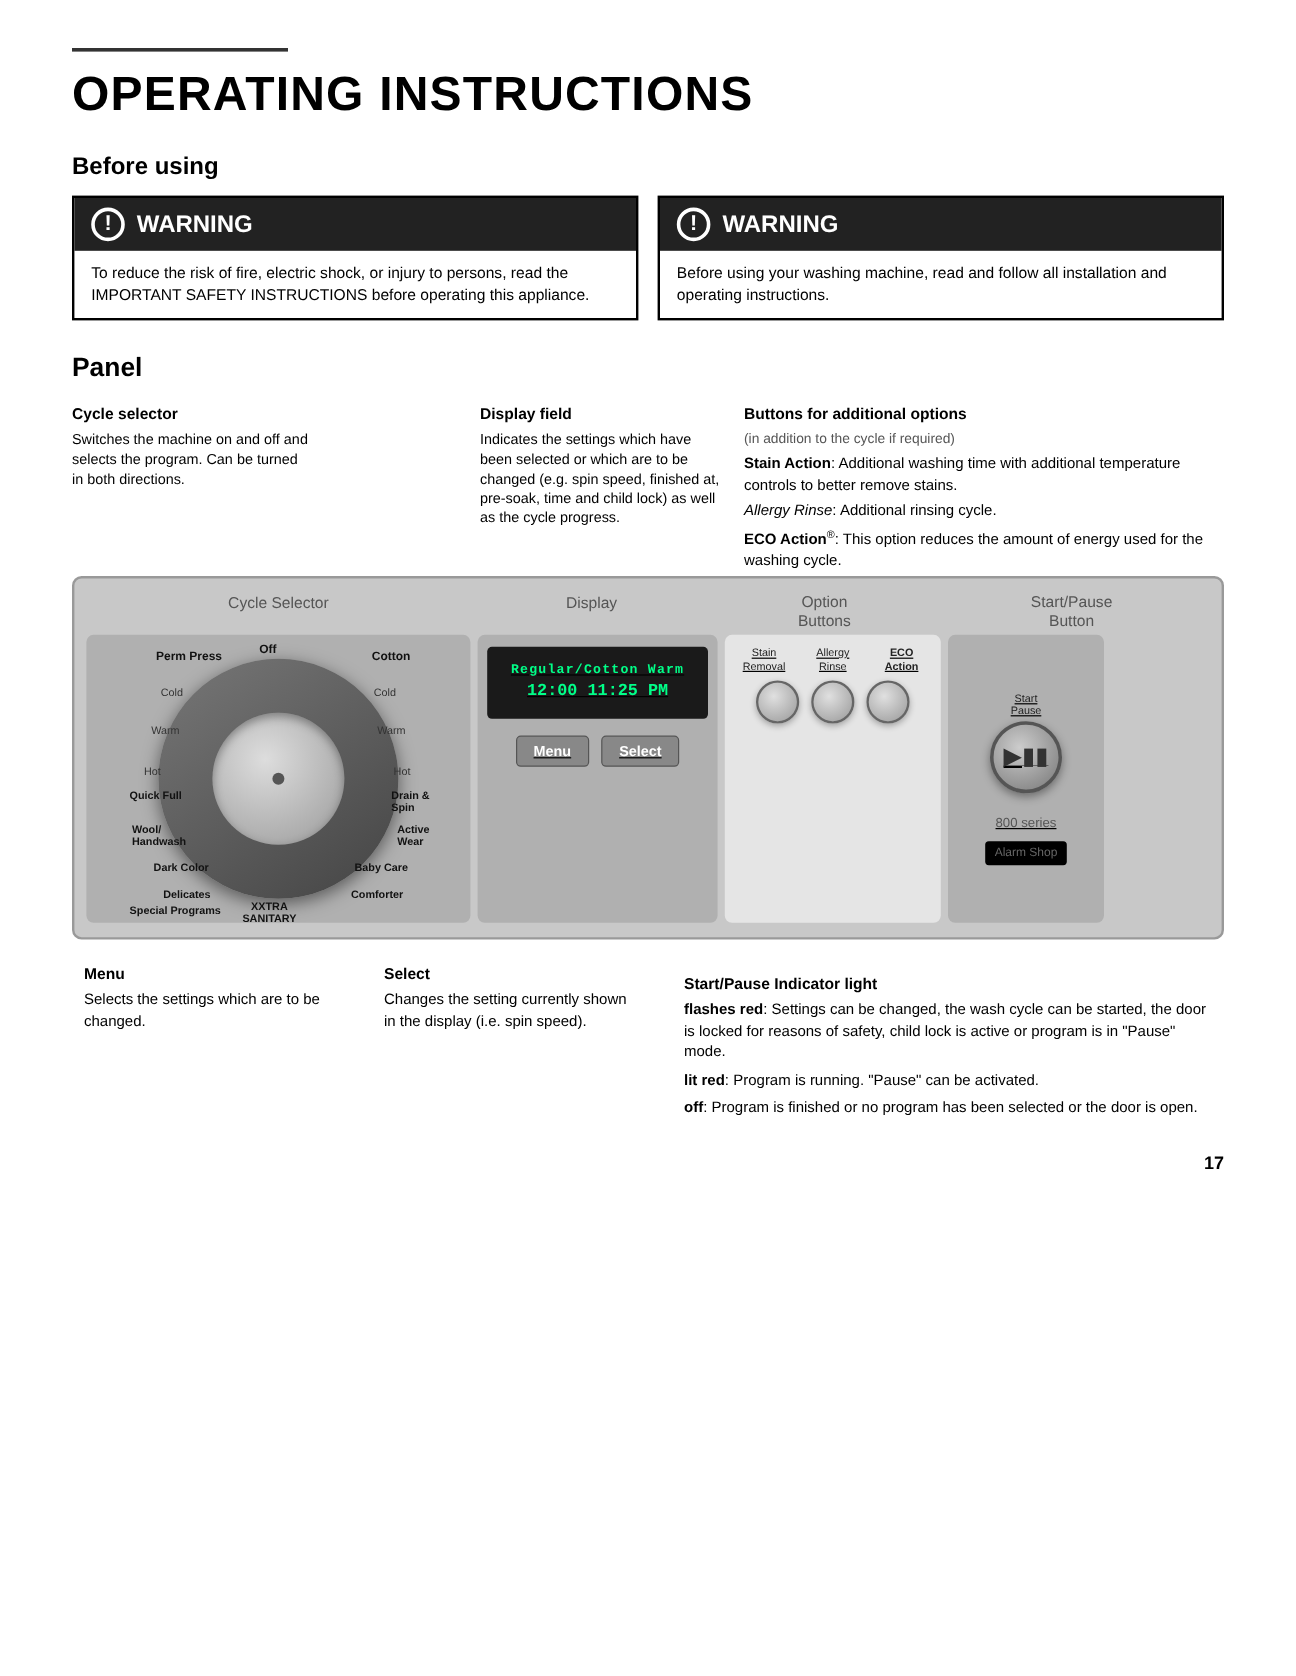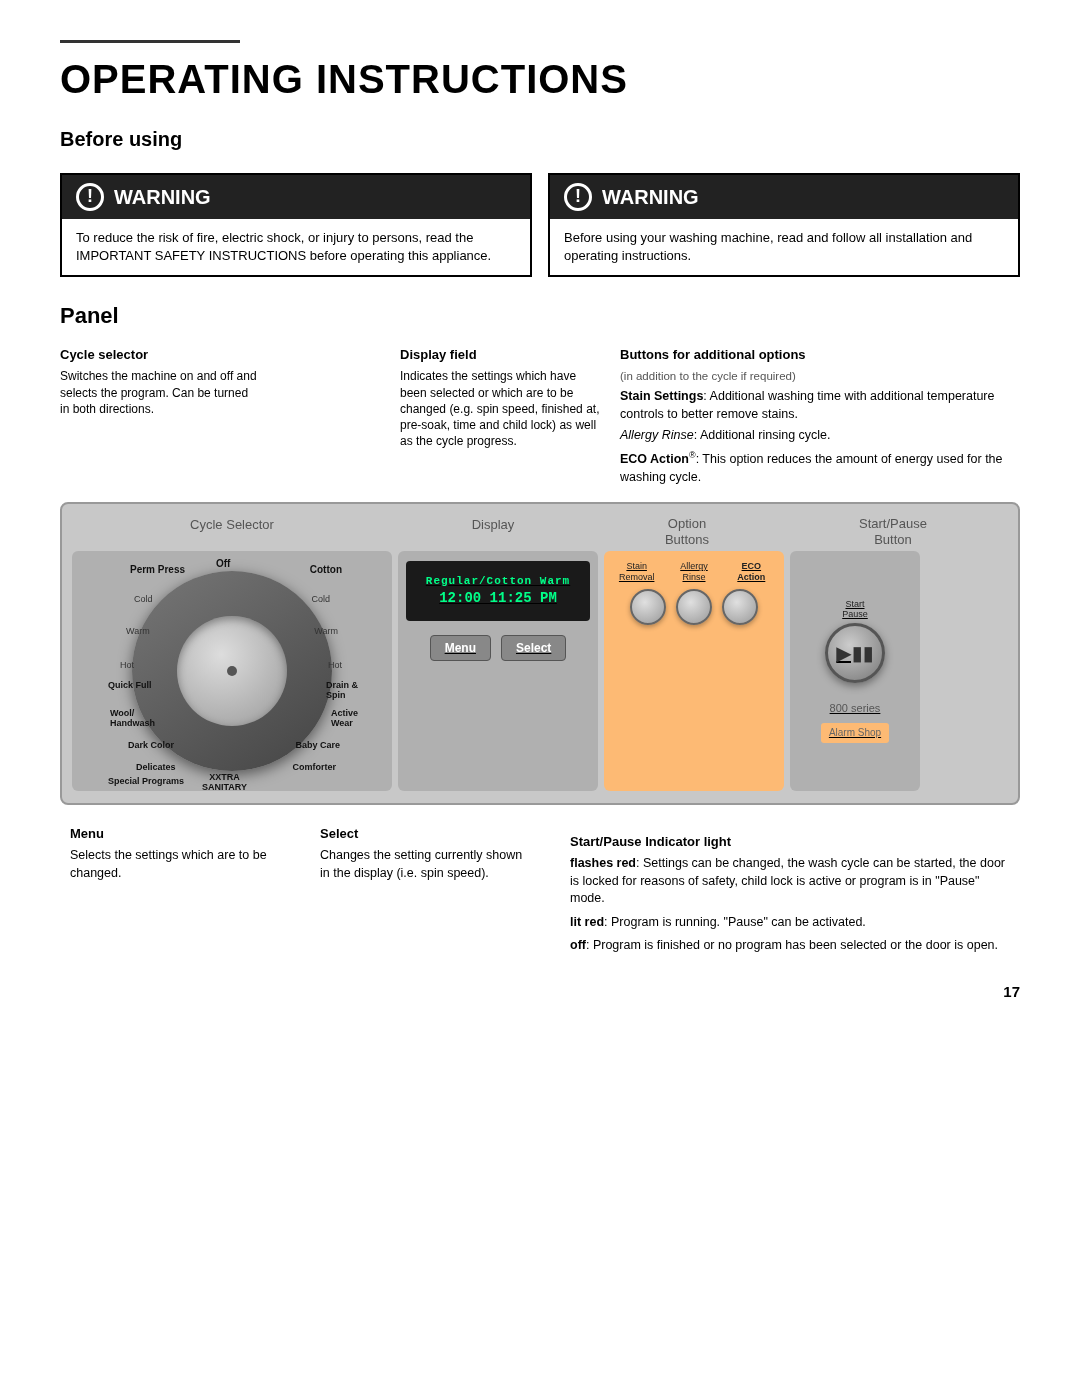--- a/index.html
+++ b/index.html
@@ -31,21 +31,21 @@
       font-size: 40px;
       font-weight: 900;
       letter-spacing: 1px;
       margin-bottom: 18px;
     }
 
     
     .section-heading {
       font-size: 20px;
       font-weight: bold;
-      margin-bottom: 20px;
+      margin-bottom: 10px;
     }
 
     
     .warnings-row {
       display: flex;
       gap: 16px;
       margin-bottom: 24px;
     }
     .warning-box {
       border: 2px solid #000;
@@ -177,21 +177,21 @@
       padding: 5px 14px;
       font-size: 12px;
       font-weight: bold;
       color: #fff;
       cursor: pointer;
     }
 
     
     .panel-options {
       flex: 0 0 180px;
-      background: #fdba74;
+      background: #e5e5e5;
       border-radius: 6px;
       padding: 10px 8px;
       display: flex;
       flex-direction: column;
       align-items: center;
     }
 
     .option-labels-row {
       display: flex;
       gap: 8px;
@@ -353,26 +353,26 @@
     <div class="ann-body">Switches the machine on and off and selects the program. Can be turned in both directions.</div>
   </div>
   <div class="upper-ann-mid">
     <div class="ann-title">Display field</div>
     <div class="ann-body">Indicates the settings which have been selected or which are to be changed (e.g. spin speed, finished at, pre-soak, time and child lock) as well as the cycle progress.</div>
   </div>
   <div class="upper-ann-right">
     <div class="ann-title">Buttons for additional options</div>
     <div style="font-size:11.5px; color:#555; margin-bottom:4px;">(in addition to the cycle if required)</div>
     <div style="font-size:12.5px; margin-bottom:4px;">
-      <span style="font-weight:bold;">Stain Settings</span><span>: Additional washing time with additional temperature controls to better remove stains.</span>
+      <span style="font-weight:bold;">Stain Action</span><span>: Additional washing time with additional temperature controls to better remove stains.</span>
     </div>
     <div style="font-size:12.5px; margin-bottom:4px;">
       <span style="font-weight:normal; font-style:italic;">Allergy Rinse</span><span>: Additional rinsing cycle.</span>
     </div>
-    <div style="font-size:12.5px; margin-bottom:12px;">
+    <div style="font-size:12.5px; margin-bottom:0;">
       <span style="font-weight:bold;">ECO Action</span><sup style="font-size:9px;">®</sup><span>: This option reduces the amount of energy used for the washing cycle.</span>
     </div>
   </div>
 </div>
 
 <div class="panel-wrapper">
 
   <div style="display:flex; gap:6px; margin-bottom:4px; padding: 0 4px;">
     <div style="flex:0 0 312px; text-align:center; font-size:13px; color:#555;">Cycle Selector</div>
     <div style="flex:0 0 198px; text-align:center; font-size:13px; color:#555;">Display</div>
@@ -437,21 +437,21 @@
         <button class="opt-btn"></button>
       </div>
     </div>
 
     <div class="panel-start">
       <div class="start-pause-labels">
         <div class="sp-label">Start<br>Pause</div>
       </div>
       <div class="start-btn">▶▮▮</div>
       <div style="font-size:11px; color:#555; text-align:center; margin-top:8px;">800 series</div>
-      <div style="font-size:10px; color:#666; text-align:left; margin-top:6px; background:#fdba74; border-radius:3px; padding:3px 8px;">Alarm
+      <div style="font-size:10px; color:#666; text-align:left; margin-top:6px; background:#000000; border-radius:3px; padding:3px 8px;">Alarm
 Shop</div>
     </div>
   </div>
 </div>
 
 <div class="post-panel-annotations">
 
   <div class="ann-item">
     <div class="ann-subtitle">Menu</div>
     <div class="ann-text">Selects the settings which are to be changed.</div>

